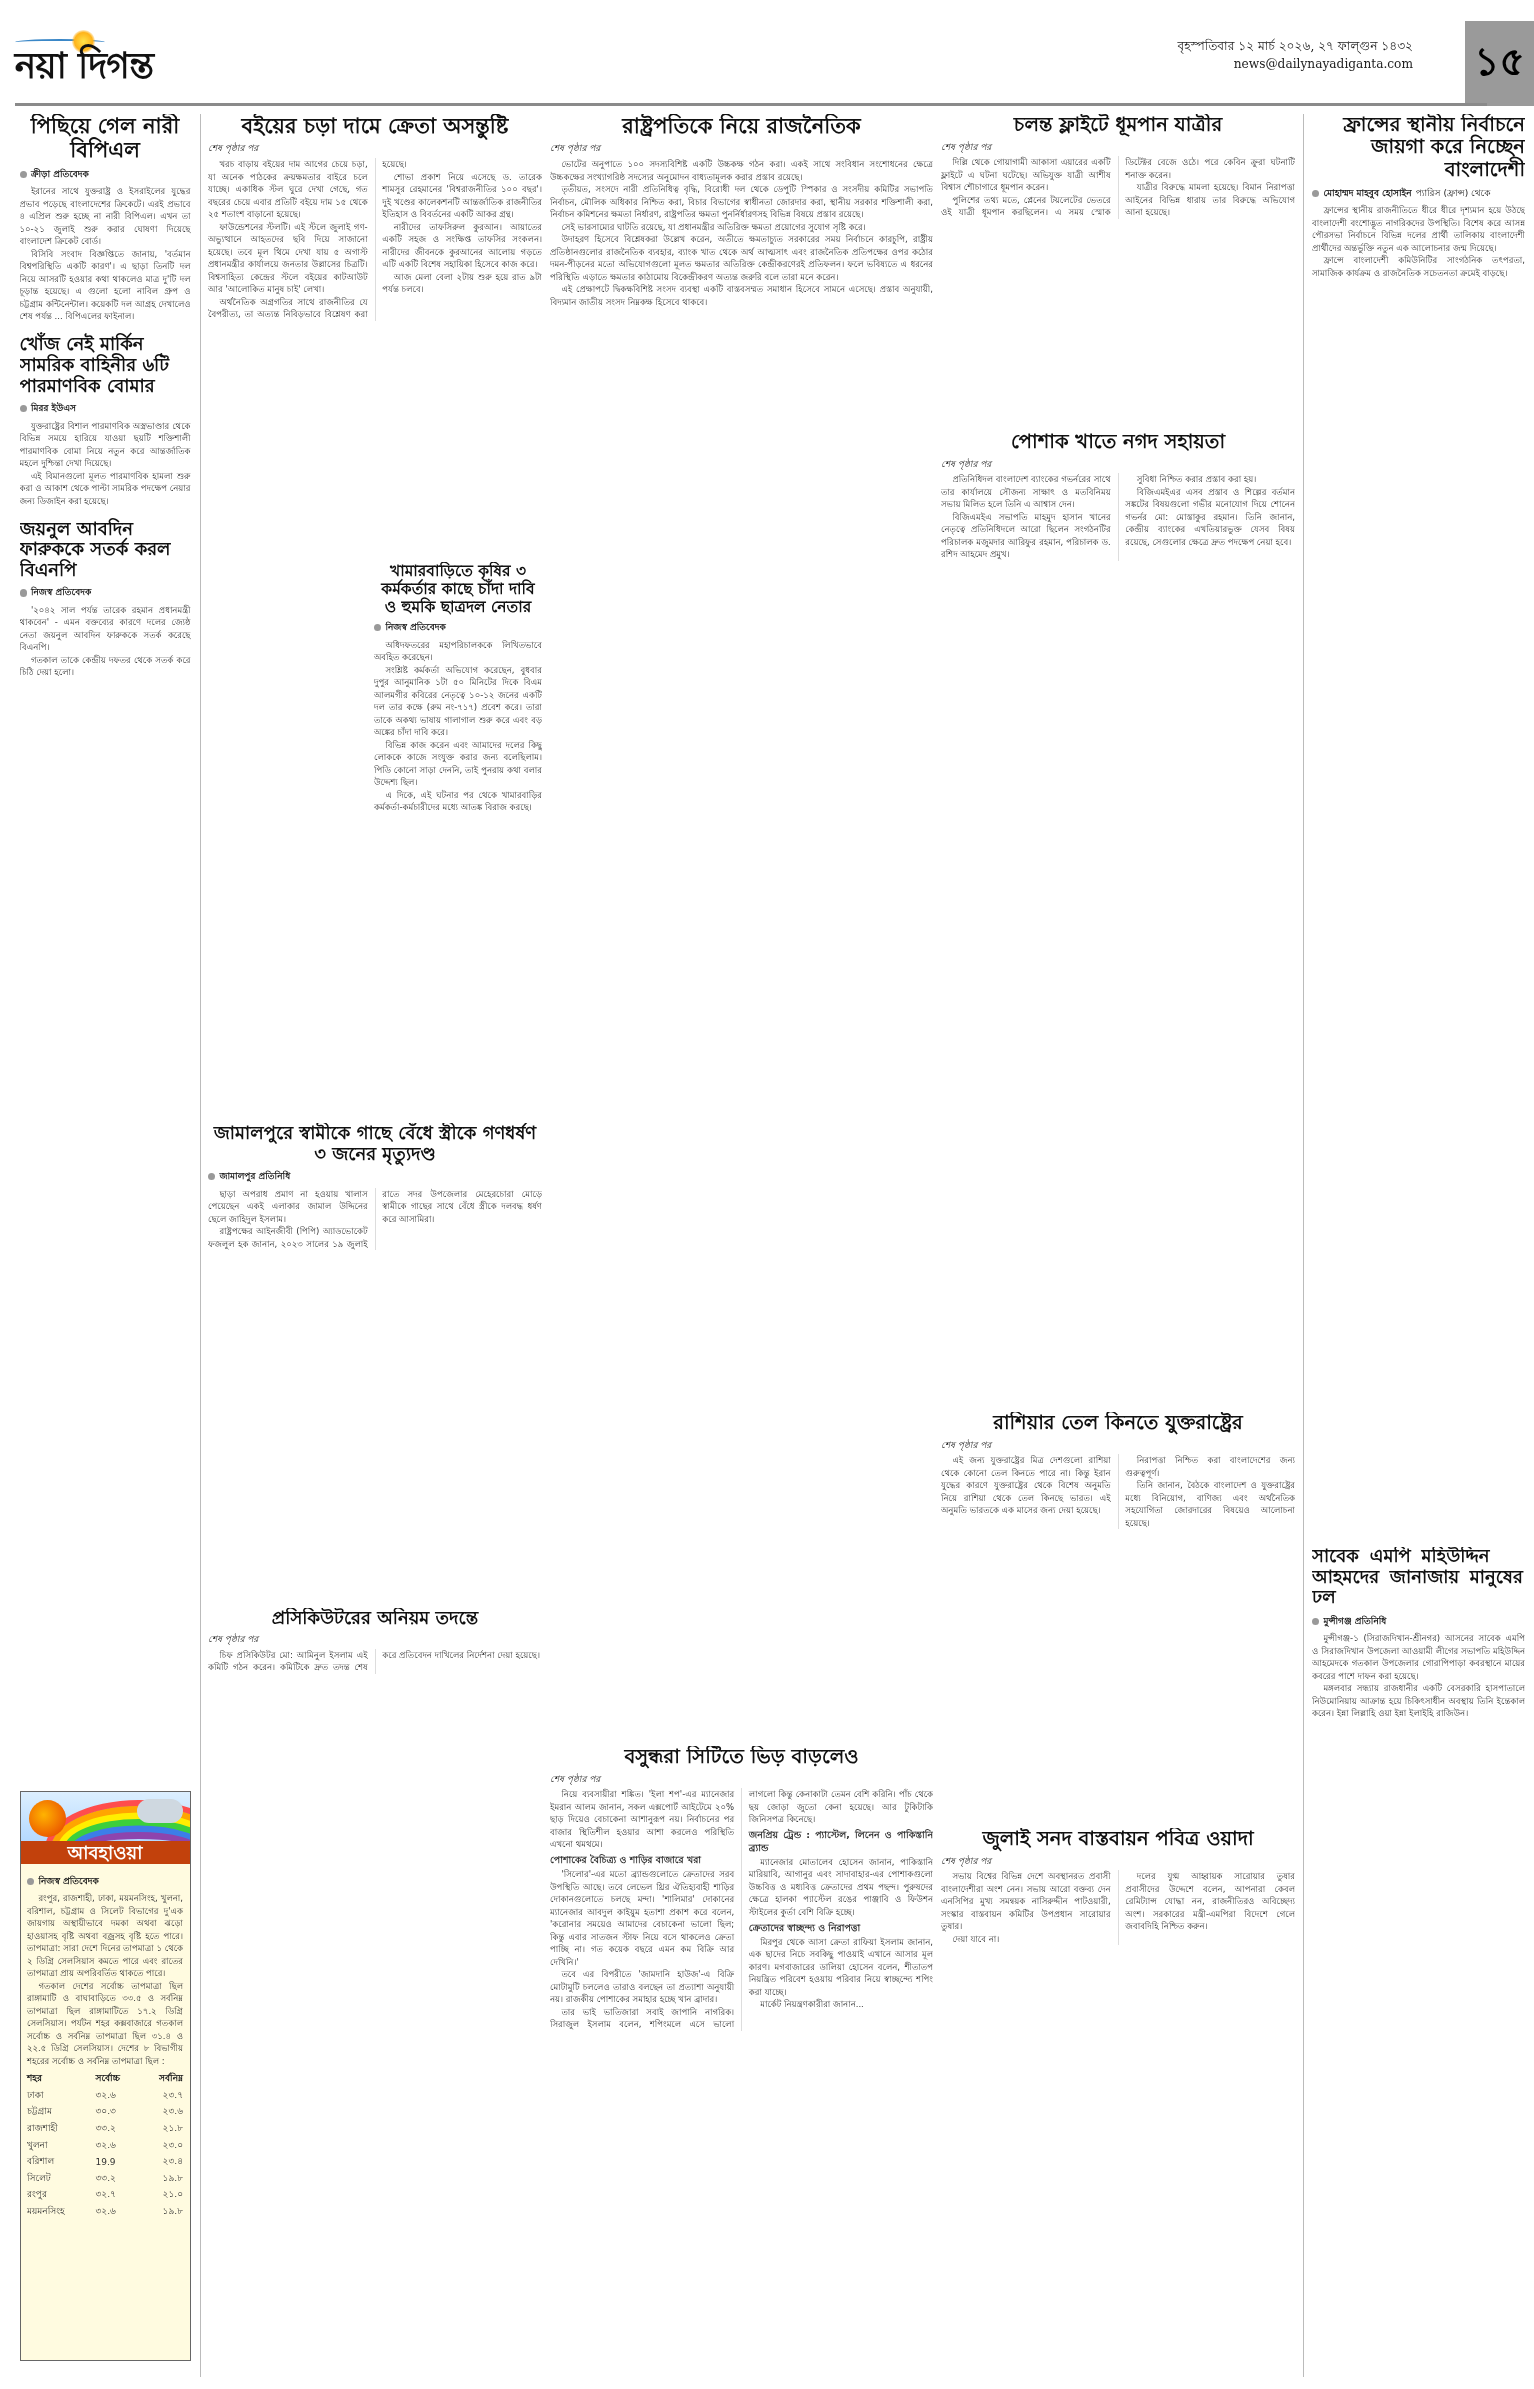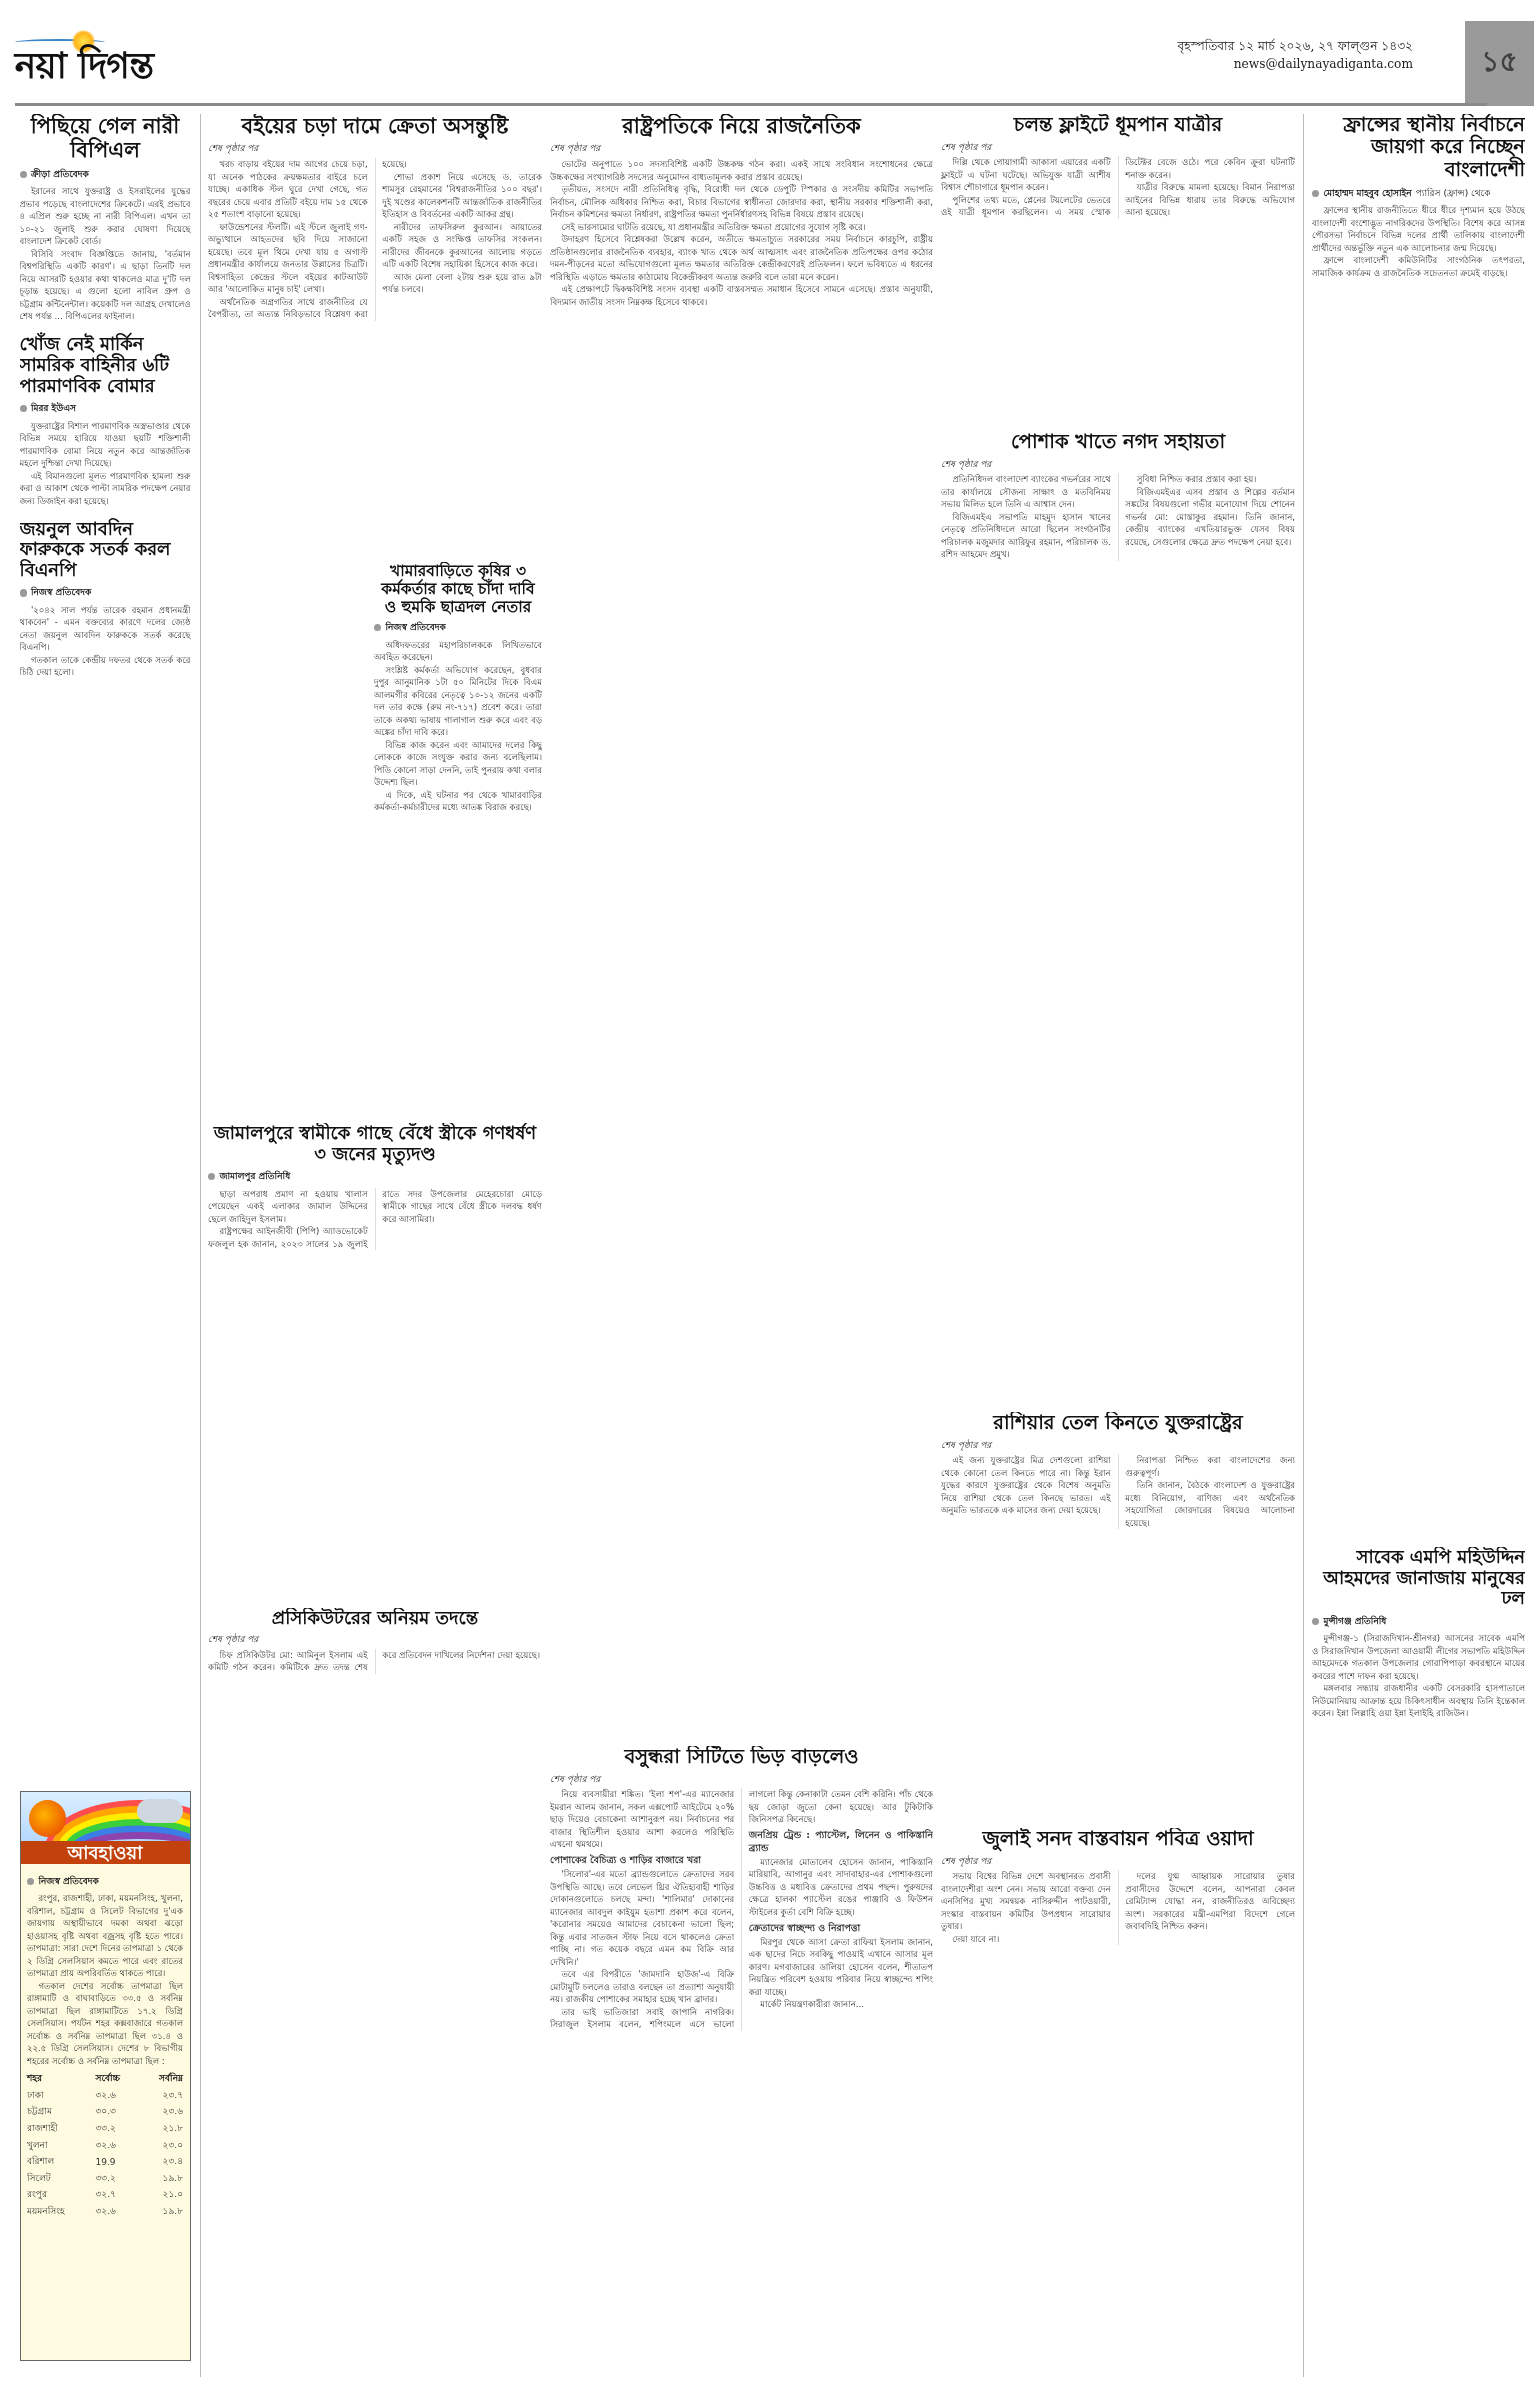--- a/index.html
+++ b/index.html
@@ -4,21 +4,21 @@
 <style>
   * { box-sizing: border-box; margin: 0; padding: 0; }
   body { width: 1535px; height: 2389px; background: #ffffff; font-family: "DejaVu Sans", sans-serif; color: #1a1a1a; position: relative; overflow: hidden; }
   .abs { position: absolute; }
   .masthead-logo { left: 14.7px; top: 23px; width: 187px; height: 57px; }
   .logo-text { position: absolute; left: 0; top: 14.7px; font-family: "DejaVu Serif", serif; font-weight: bold; font-size: 36px; color: #111; letter-spacing: -0.8px; }
   .logo-sun { position: absolute; left: 57px; top: 6.5px; width: 23px; height: 23px; border-radius: 50%; background: radial-gradient(circle, #ffe34a 0%, #ffb31a 55%, rgba(255,140,0,0) 75%); }
   .logo-wave { position: absolute; left: 0; top: 16.3px; width: 90px; height: 6.5px; border-top: 2.4px solid #3a87c7; border-radius: 50% 50% 0 0; }
   .header-rule { left: 14.7px; top: 103px; width: 1472px; height: 3.3px; background: #8a8a8a; }
   .header-date { right: 122px; top: 37px; text-align: right; font-family: "DejaVu Serif", serif; font-size: 12.2px; line-height: 18px; color: #222; }
-  .page-num { left: 1465px; top: 21px; width: 69px; height: 85px; background: #9a9a9a; color: #404040; font-family: "DejaVu Serif", serif; font-size: 28px; font-weight: bold; display: flex; align-items: center; justify-content: center; }
+  .page-num { left: 1465px; top: 21px; width: 69px; height: 85px; background: #9a9a9a; color: #000000; font-family: "DejaVu Serif", serif; font-size: 39px; font-weight: bold; display: flex; align-items: center; justify-content: center; }
   .headline { font-family: "DejaVu Serif", serif; font-weight: bold; color: #111; line-height: 1.15; text-align: center; }
   .byline { font-size: 9px; font-weight: bold; margin: 4.9px 0 3.3px; display: flex; align-items: center; gap: 4.1px; }
   .dot { width: 7.3px; height: 7.3px; border-radius: 50%; background: #999; display: inline-block; }
   .cont { font-size: 9px; font-style: italic; margin: 3.3px 0 1.6px; }
   .body-text { font-size: 8.5px; line-height: 12.5px; text-align: justify; color: #333; }
   .body-text p { text-indent: 11.4px; }
   .col-rule { width: 0.8px; background: #bbb; }
   .col { position: absolute; overflow: hidden; }
   .two-col { column-count: 2; column-gap: 14.7px; column-rule: 0.8px solid #ddd; }
   .subhead { font-weight: bold; font-size: 9.4px; margin: 3.3px 0 1.6px; }
@@ -282,21 +282,21 @@
       <span>মোহাম্মদ মাহবুব হোসাইন</span>
       <span style="font-weight:normal;">প্যারিস (ফ্রান্স) থেকে</span>
     </div>
   <div class="body-text">
     <p>ফ্রান্সের স্থানীয় রাজনীতিতে ধীরে ধীরে দৃশ্যমান হয়ে উঠছে বাংলাদেশী বংশোদ্ভূত নাগরিকদের উপস্থিতি। বিশেষ করে আসন্ন পৌরসভা নির্বাচনে বিভিন্ন দলের প্রার্থী তালিকায় বাংলাদেশী প্রার্থীদের অন্তর্ভুক্তি নতুন এক আলোচনার জন্ম দিয়েছে।</p>
     <p>ফ্রান্সে বাংলাদেশী কমিউনিটির সাংগঠনিক তৎপরতা, সামাজিক কার্যক্রম ও রাজনৈতিক সচেতনতা ক্রমেই বাড়ছে।</p>
   </div>
 </div>
 
 <div class="col" style="left:1312px; top:1547px; width:213px; height:830px;">
-  <h2 class="headline" style="font-size:18px; text-align:right;">সাবেক এমপি মহিউদ্দিন আহমদের জানাজায় মানুষের ঢল</h2>
+  <h2 class="headline" style="font-size:18px; text-align:left;font-family:Liberation Mono, monospace;">সাবেক এমপি মহিউদ্দিন আহমদের জানাজায় মানুষের ঢল</h2>
   <div class="byline">
       <span class="dot"></span>
       <span>মুন্সীগঞ্জ প্রতিনিধি</span>
     </div>
   <div class="body-text">
     <p>মুন্সীগঞ্জ-১ (সিরাজদিখান-শ্রীনগর) আসনের সাবেক এমপি ও সিরাজদিখান উপজেলা আওয়ামী লীগের সভাপতি মহিউদ্দিন আহমেদকে গতকাল উপজেলার গোরাপিপাড়া কবরস্থানে মায়ের কবরের পাশে দাফন করা হয়েছে।</p>
     <p>মঙ্গলবার সন্ধ্যায় রাজধানীর একটি বেসরকারি হাসপাতালে নিউমোনিয়ায় আক্রান্ত হয়ে চিকিৎসাধীন অবস্থায় তিনি ইন্তেকাল করেন। ইন্না লিল্লাহি ওয়া ইন্না ইলাইহি রাজিউন।</p>
   </div>
 </div>
 

